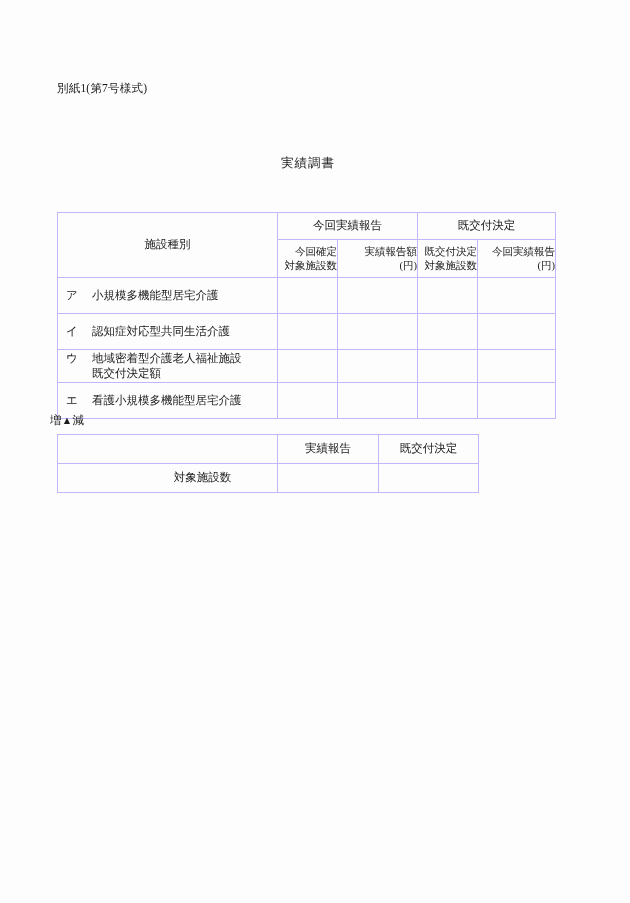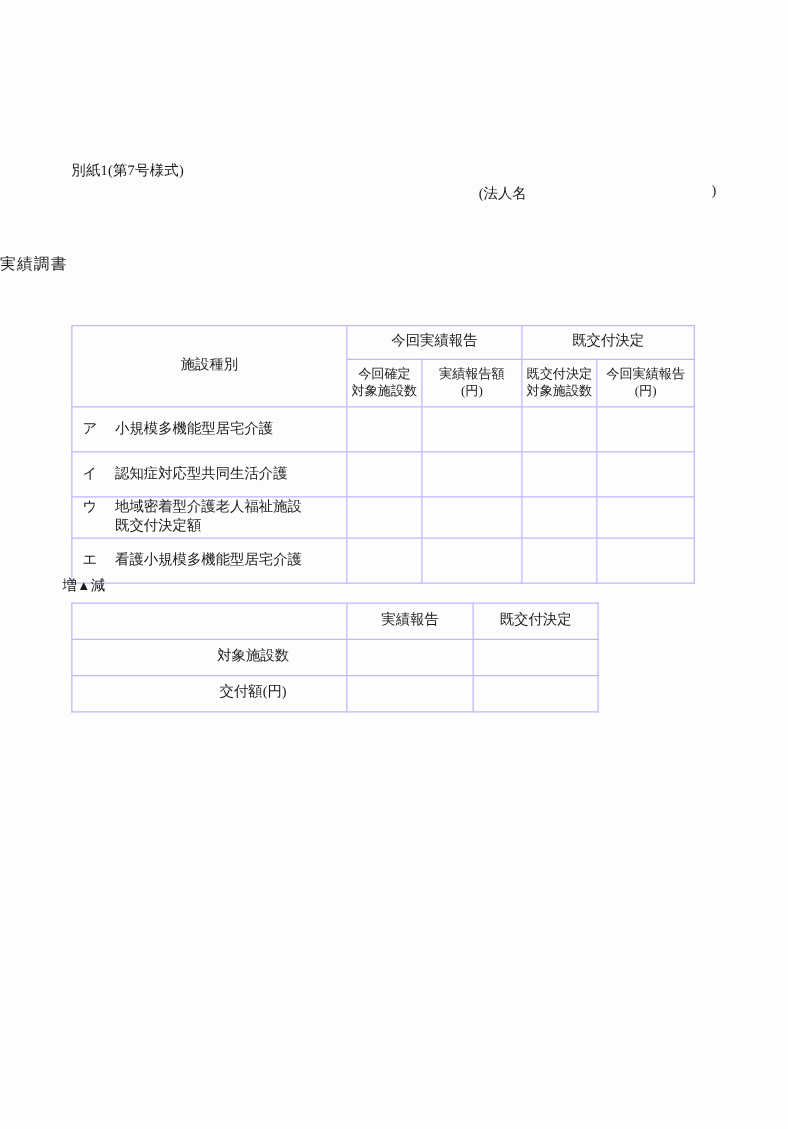--- a/index.html
+++ b/index.html
@@ -14,21 +14,20 @@
     font-family: "Liberation Serif", "DejaVu Serif", serif;
     color: #1a1a1a;
     background: #fdfdfd;
     overflow: hidden;
   }
 
   .page {
     position: absolute;
     inset: 0;
     background: #fdfdfd;
-    margin-top: 48px;
   }
 
   
   .form-code {
     position: absolute;
     left: 57px;
     top: 81px;
     font-size: 11.5px;
     letter-spacing: 0.2px;
     white-space: nowrap;
@@ -43,21 +42,21 @@
     display: flex;
     justify-content: space-between;
     white-space: nowrap;
   }
 
   .doc-title {
     position: absolute;
     left: 0;
     top: 155px;
     width: 616px;
-    text-align: left;
+    text-align: center;
     font-size: 12.5px;
     letter-spacing: 1px;
   }
 
   
   table {
     border-collapse: collapse;
     table-layout: fixed;
     background: #fdfdfd;
   }
@@ -82,21 +81,21 @@
   #main-table .col-kind   { width: 220px; }
   #main-table .col-num-a  { width: 60px; }
   #main-table .col-amt-a  { width: 80px; }
   #main-table .col-num-b  { width: 60px; }
   #main-table .col-amt-b  { width: 78px; }
 
   #main-table .grp-head { height: 26px; font-size: 11.5px; }
   #main-table .sub-head { height: 37px; font-size: 10.5px; }
   #main-table .kind-head { font-size: 11.5px; }
 
-  #main-table .sub-head .two-line span { display: block; }
+  #main-table .sub-head .two-line span { display: block; text-align: right; }
 
   #main-table .kind-cell {
     text-align: left;
     height: 35px;
     font-size: 11.5px;
     padding: 0 0 0 8px;
   }
   #main-table .kind-cell.tall { height: 32px; }
   #main-table .kind-cell .marker {
     display: inline-block;
@@ -137,24 +136,20 @@
   }
   #delta-table .blank-corner { }
 </style>
 </head>
 <body>
 
 <div class="page">
 
   <div class="form-code">別紙1(第7号様式)</div>
 
-  <div class="corp-line">
-    <span>(法人名</span>
-    <span>)</span>
-  </div>
 
   <div class="doc-title">実績調書</div>
 
   <div id="main-table-wrap">
     <table id="main-table">
       <colgroup>
         <col class="col-kind">
           <col class="col-num-a">
           <col class="col-amt-a">
           <col class="col-num-b">
@@ -251,22 +246,17 @@
         <tr>
           <td class="blank-corner"></td>
           <td>実績報告</td>
           <td>既交付決定</td>
         </tr>
         <tr>
           <td class="row-label">対象施設数</td>
           <td></td>
           <td></td>
         </tr>
-        <tr>
-          <td class="row-label">交付額(円)</td>
-          <td></td>
-          <td></td>
-        </tr>
       </tbody>
     </table>
   </div>
 
 </div>
 
 </body></html>

